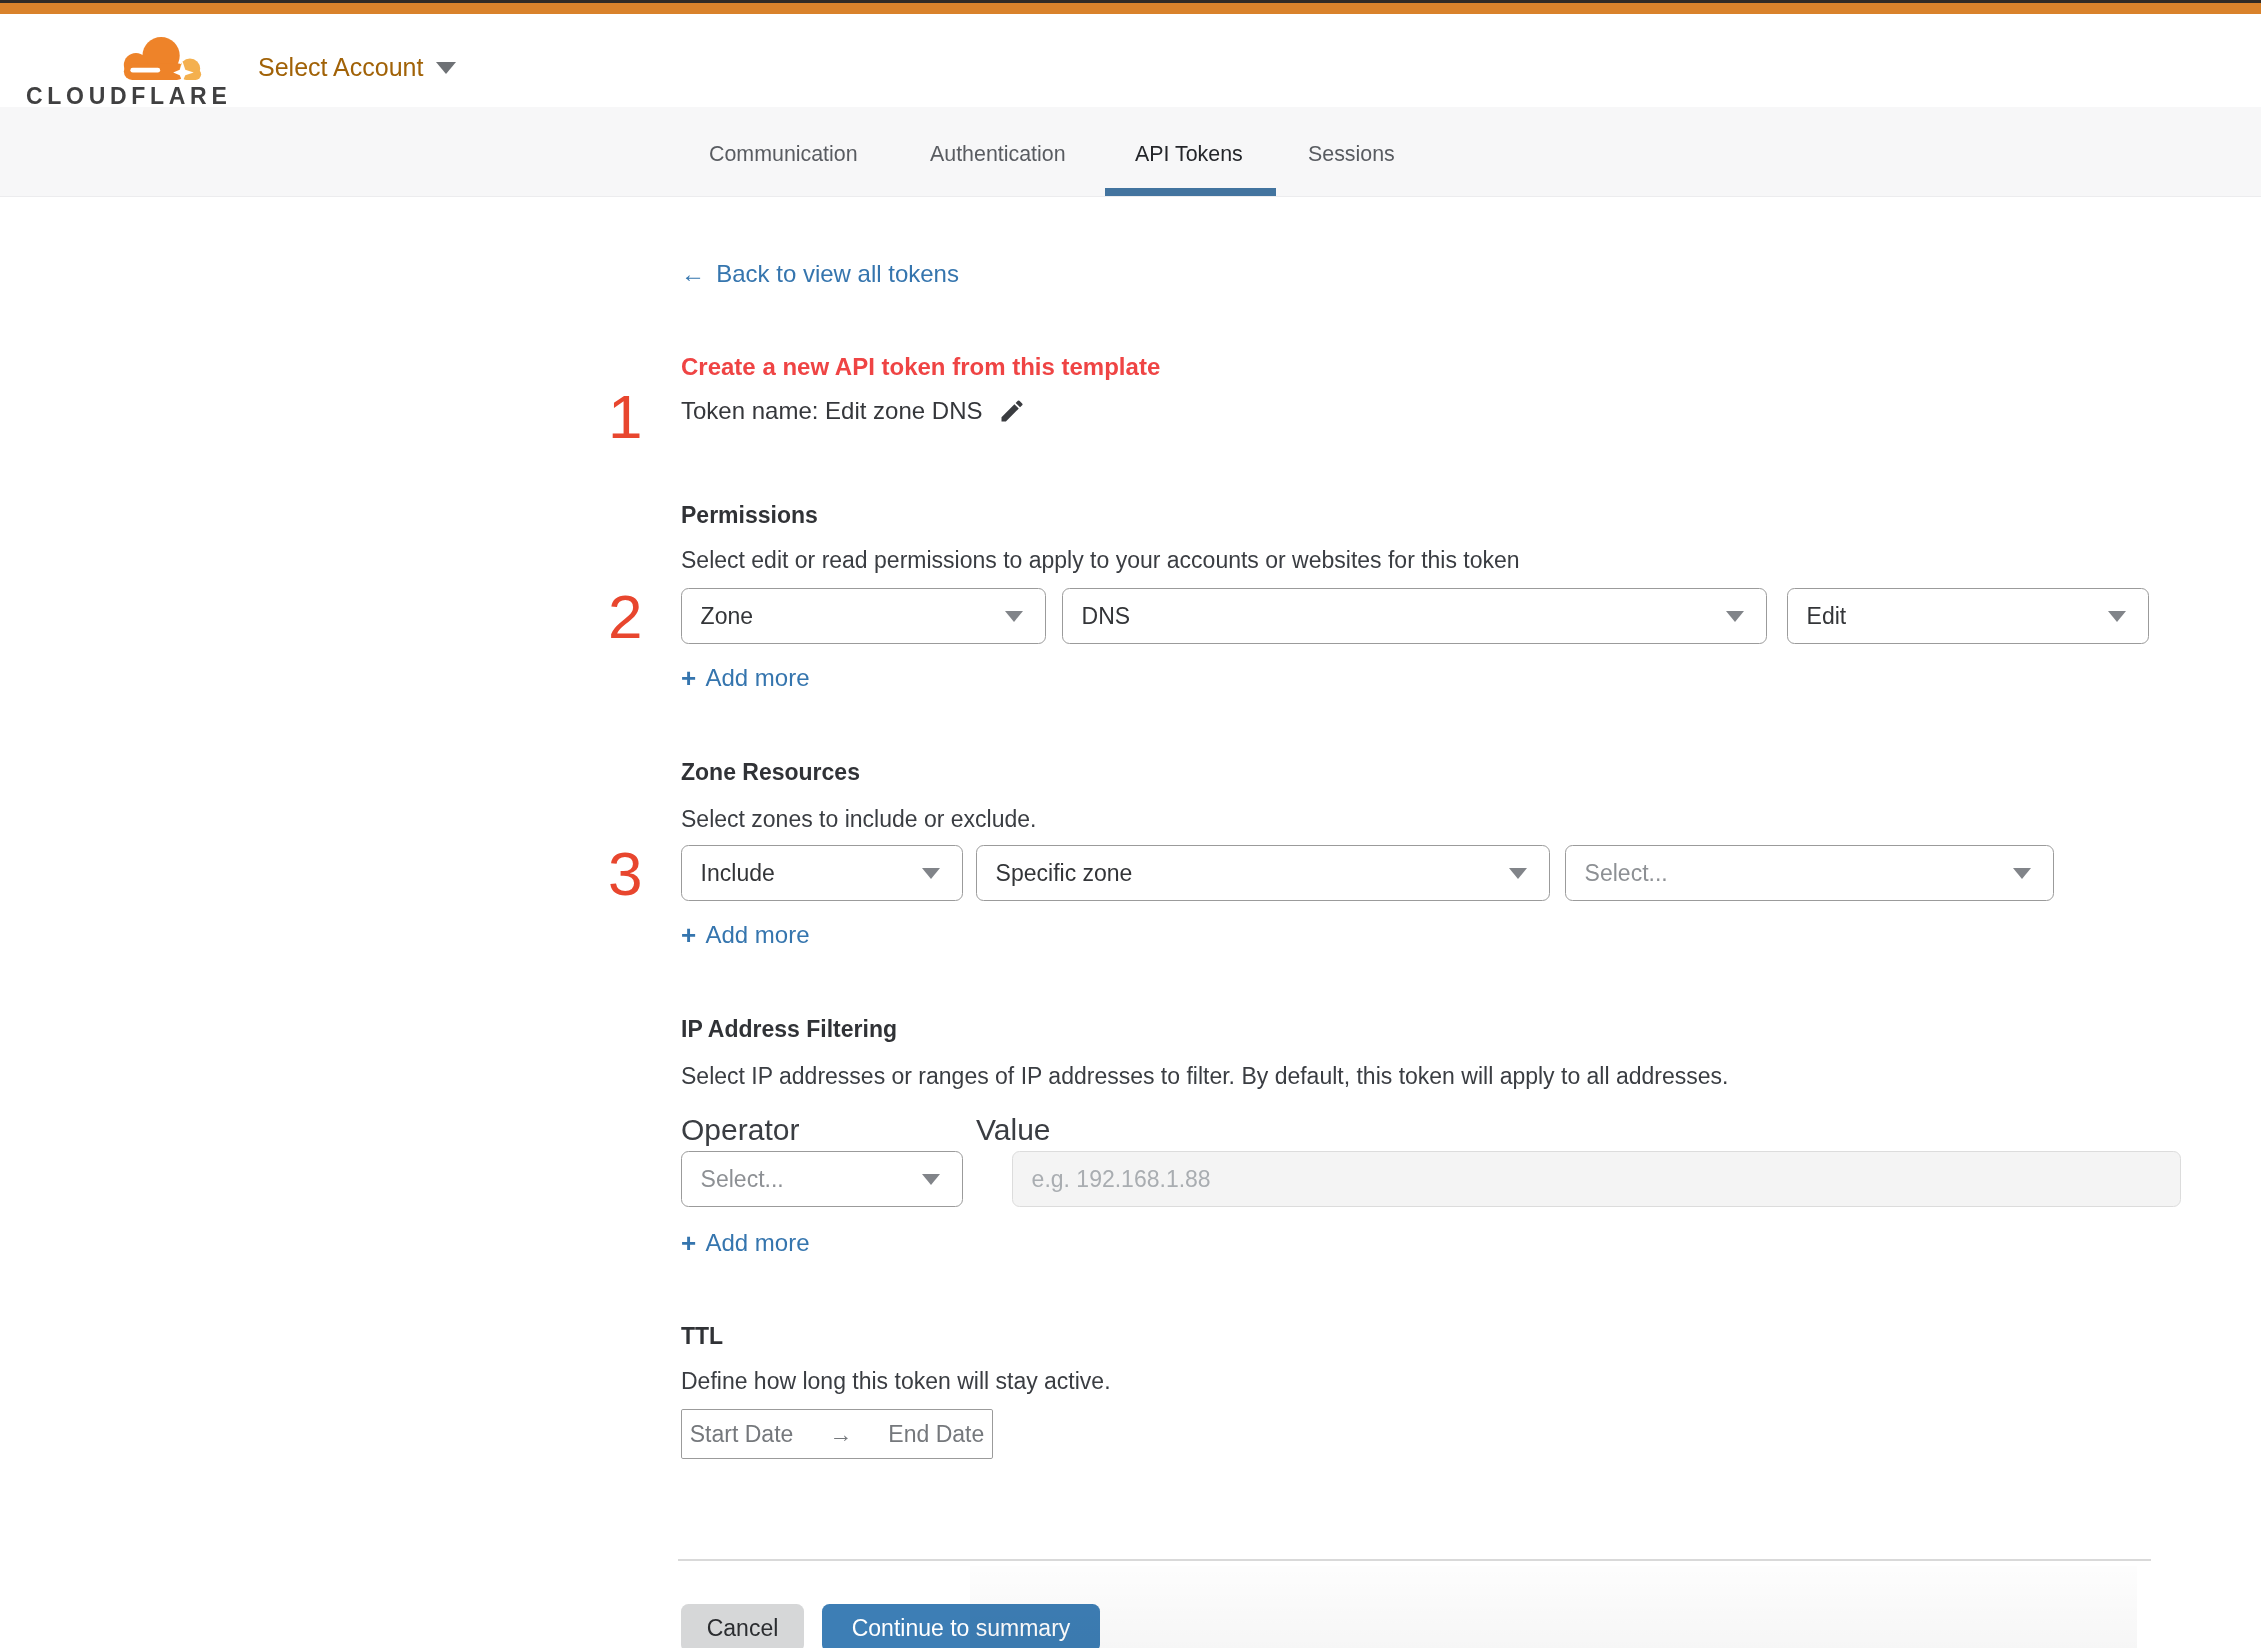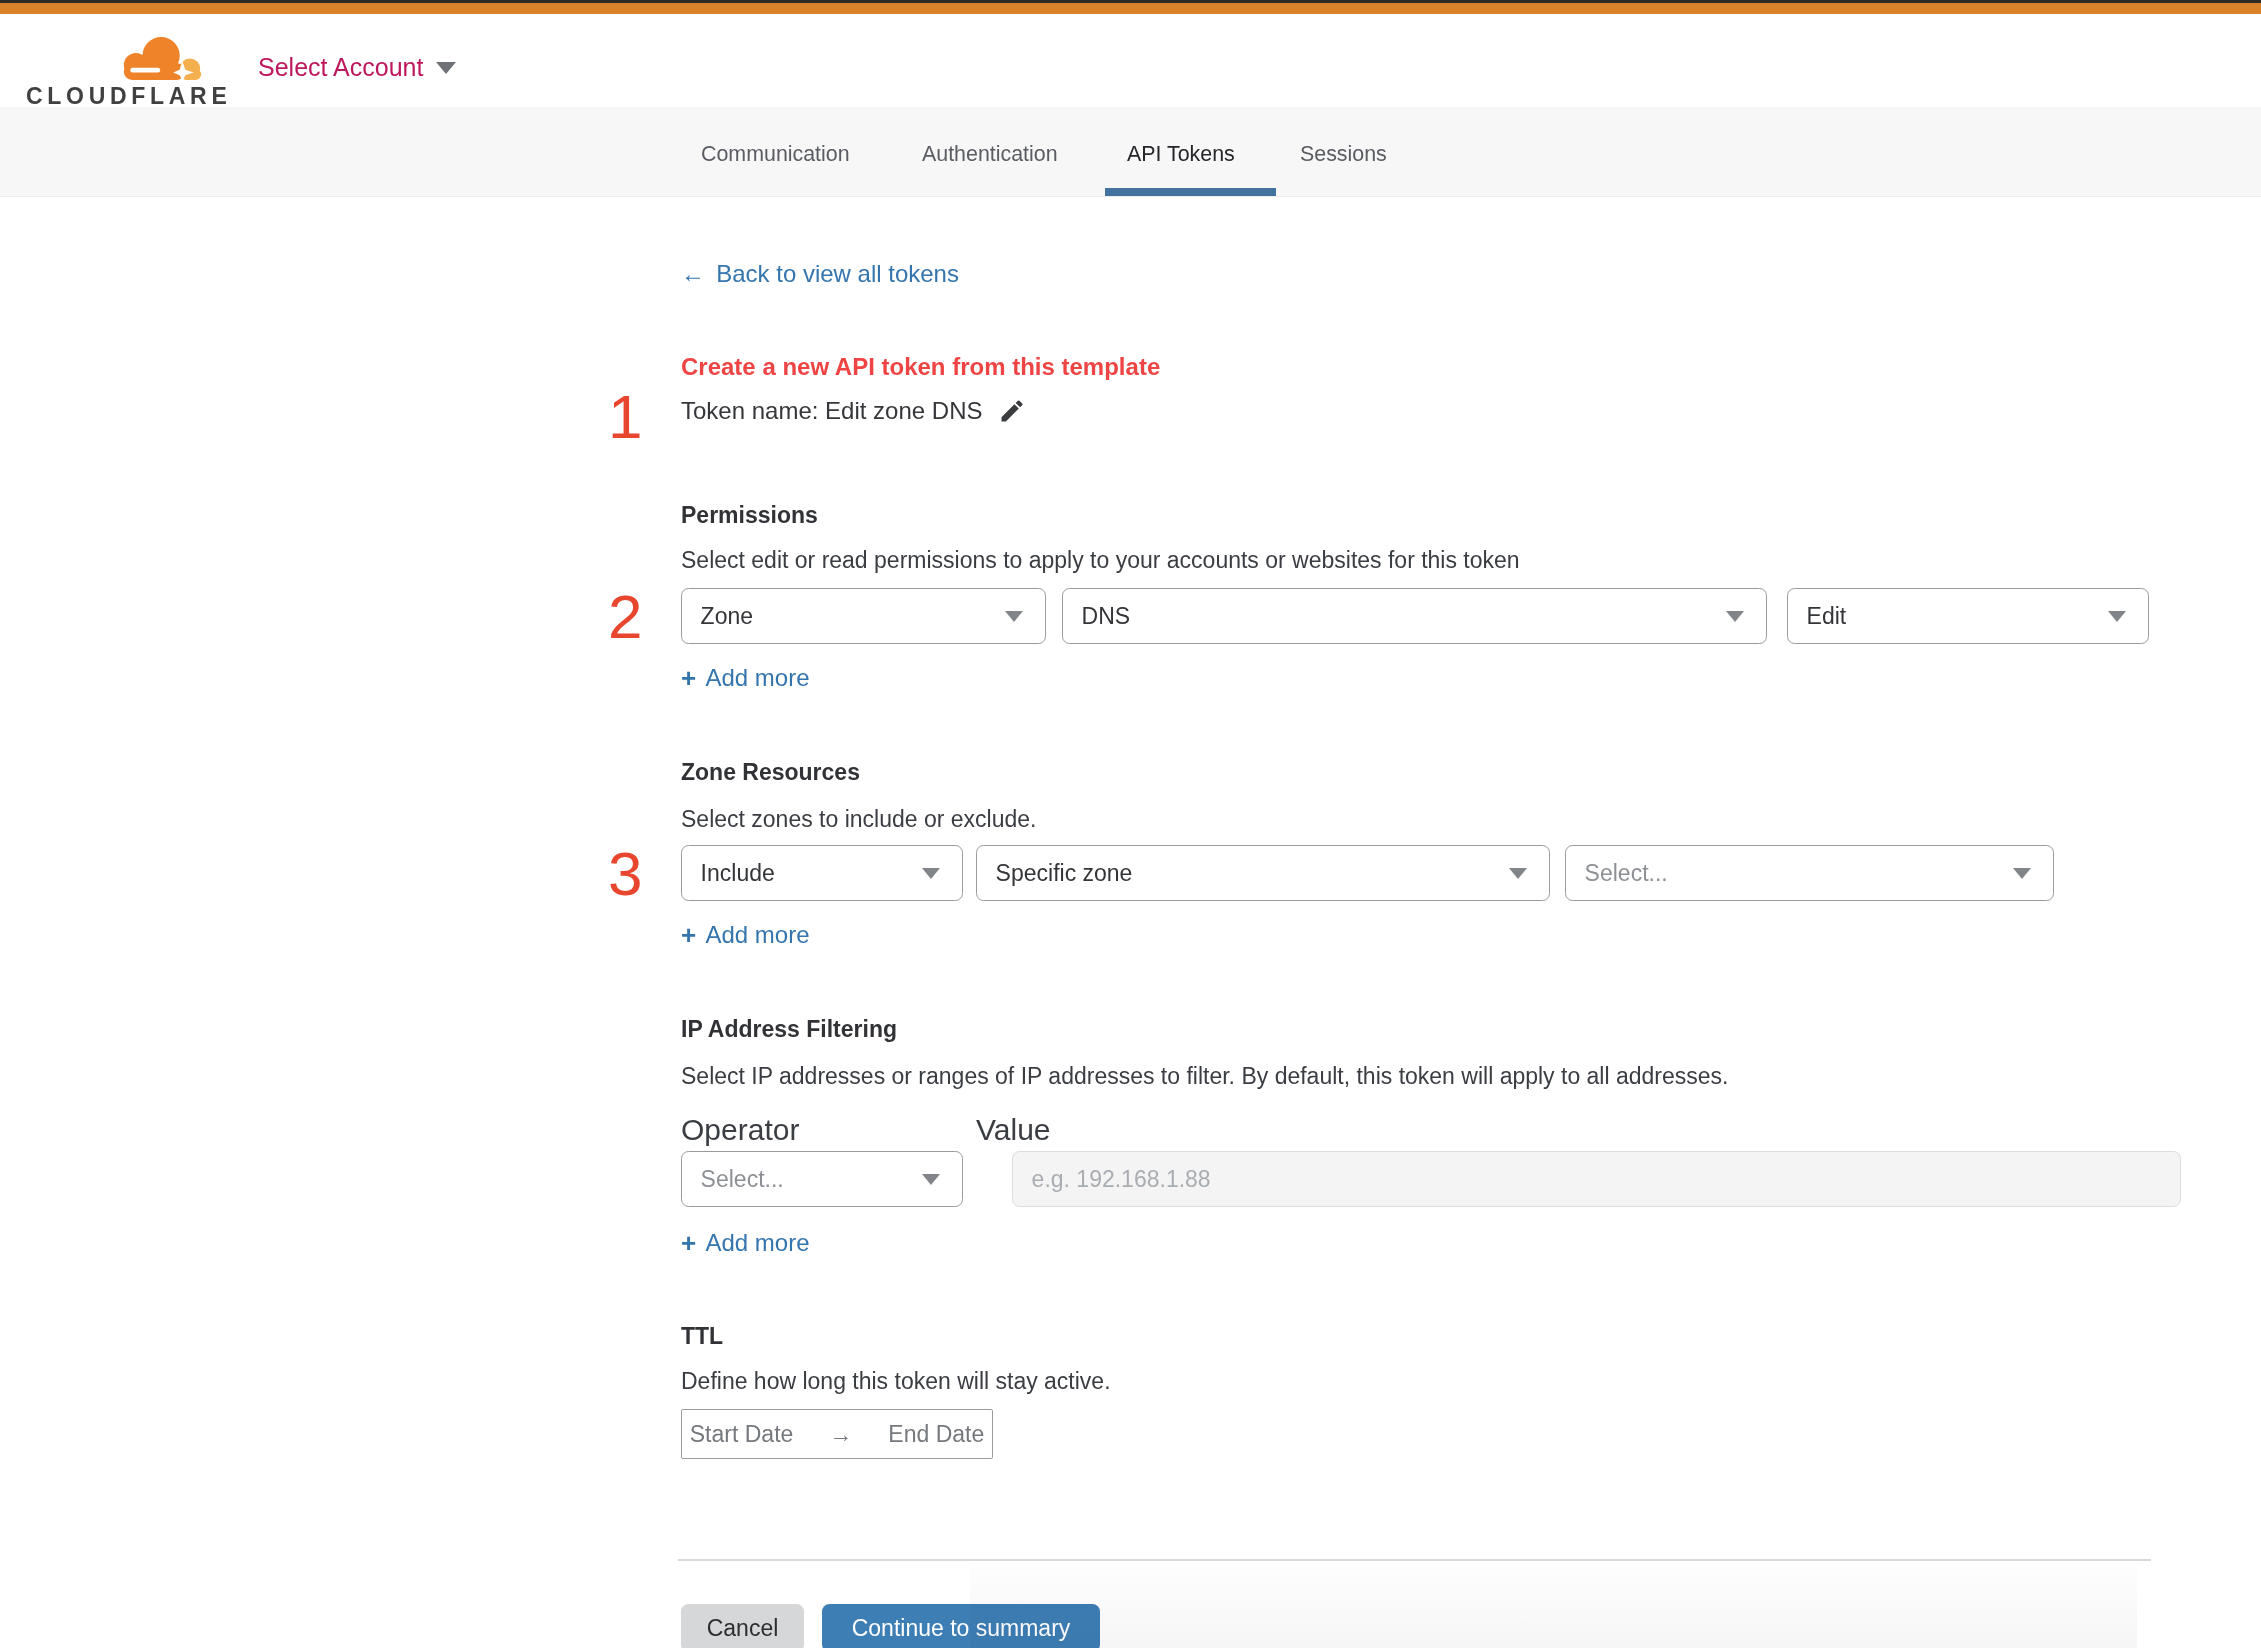--- a/index.html
+++ b/index.html
@@ -16,32 +16,32 @@
   .top-orangebar { position:absolute; top:2.8px; left:0; width:2262px; height:11.2px; background:#d9822b; }
   .header { position:absolute; top:14px; left:0; width:2262px; height:93px; background:#ffffff; }
   .logo { position:absolute; left:26px; top:20.5px; width:177px; }
   .logo-cloud { display:block; margin-left:82px; width:95px; height:47px; }
   .logo-word {
     display:block; margin-top:1.9px;
     font-size:23px; font-weight:700; letter-spacing:4.7px; color:#404041;
   }
   .account-select {
     position:absolute; left:258px; top:39px;
-    font-size:25px; color:#be185d; display:flex; align-items:center; gap:13px;
+    font-size:25px; color:#a16207; display:flex; align-items:center; gap:13px;
     cursor:pointer;
   }
   .caret {
     width:0; height:0;
     border-left:10.3px solid transparent; border-right:10.3px solid transparent;
     border-top:12px solid #6e7175;
     display:inline-block;
   }
   
   .tabbar { position:absolute; top:107px; left:0; width:2262px; height:90px; background:#f7f7f8; border-bottom:0.9px solid #ececee; }
-  .tab { position:absolute; top:35px; font-size:21.4px; color:#595c61; cursor:pointer; white-space:nowrap; }
+  .tab { position:absolute; top:35px; font-size:21.4px; color:#595c61; cursor:pointer; white-space:nowrap;margin-left:8px; }
   .tab.active { color:#24262a; }
   .tab-underline { position:absolute; left:1105px; bottom:0; width:171px; height:8.4px; background:#43749f; }
   
   .content { position:absolute; left:681px; top:198px; width:1473px; height:1451px; }
   .abs { position:absolute; left:0; }
   .link { color:#3575ae; font-size:24px; cursor:pointer; white-space:nowrap; }
   .back-row { display:flex; align-items:center; gap:11.2px; }
   .h1 { font-size:24px; font-weight:700; color:#ef4444; white-space:nowrap; }
   .h2 { font-size:23px; font-weight:700; color:#303236; white-space:nowrap; }
   .desc { font-size:23px; color:#3a3d42; white-space:nowrap; }

